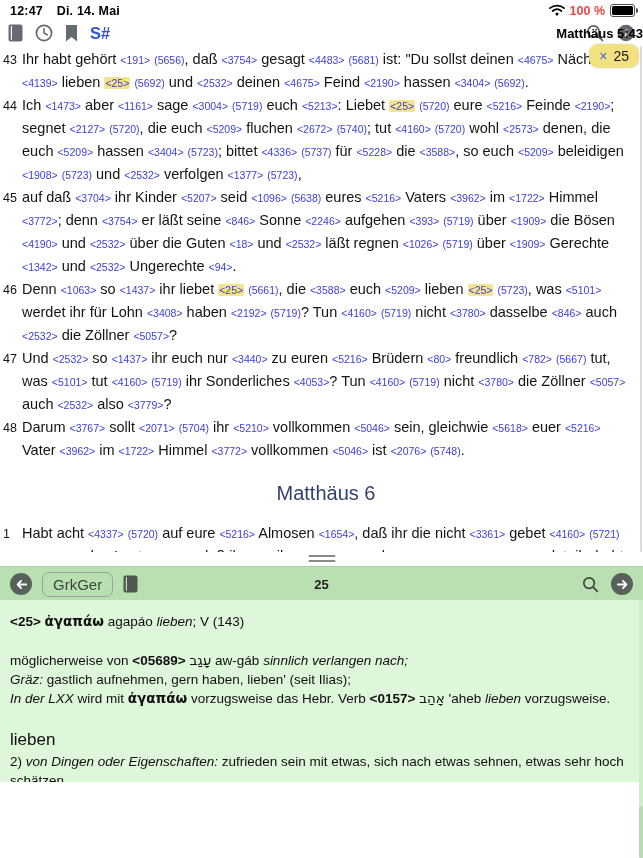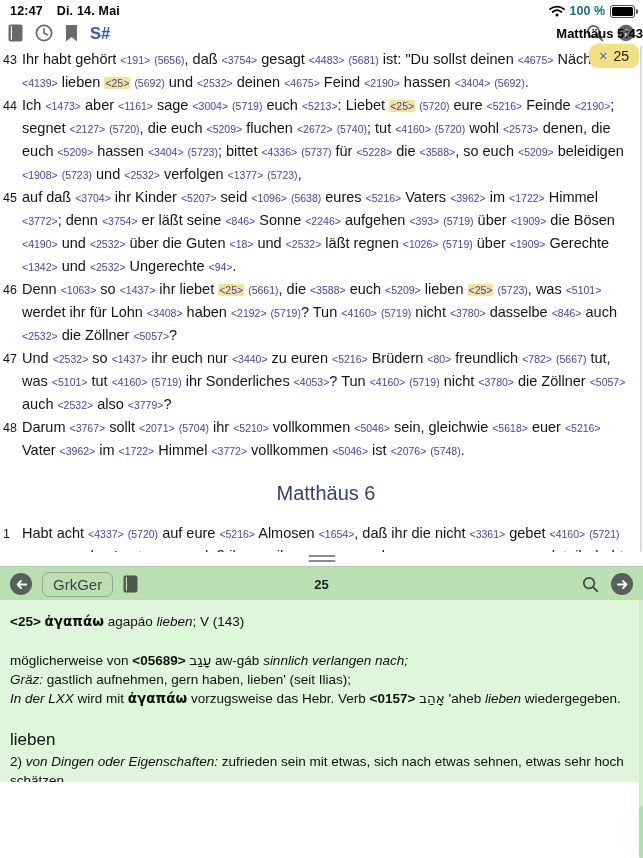--- a/index.html
+++ b/index.html
@@ -2,21 +2,21 @@
 <html><head>
 <meta charset="utf-8">
 <style>
   html,body{margin:0;padding:0;width:643px;height:858px;overflow:hidden;
     background:#fff;font-family:"Liberation Sans",sans-serif;-webkit-font-smoothing:antialiased;}
   
   #statusbar{position:absolute;top:0;left:0;right:0;height:20px;display:flex;
     justify-content:space-between;align-items:center;padding:2px 8px 0 10px;box-sizing:border-box;}
   .sb-left{font-size:12.5px;font-weight:700;color:#000;letter-spacing:.2px;}
   .sb-left .date{margin-left:10px;font-weight:700;}
-  .sb-right{display:flex;align-items:center;gap:5px;font-size:12.5px;font-weight:700;color:#0f766e;}
+  .sb-right{display:flex;gap:5px;font-size:12.5px;font-weight:700;color:#ef4444;}
   .batt{width:23px;height:11px;border:1px solid #4d4d4d;border-radius:3px;position:relative;}
   .batt .fill{position:absolute;inset:1px;background:#000;border-radius:1.5px;}
   .batt .nub{position:absolute;right:-4px;top:3px;width:2.5px;height:5px;background:#4d4d4d;border-radius:0 2px 2px 0;}
   
   #navbar{position:absolute;top:20px;left:0;right:0;height:26px;display:flex;align-items:center;
     padding:0 8px;box-sizing:border-box;}
   .nav-left{display:flex;align-items:center;gap:12px;}
   .nav-right{display:flex;align-items:center;gap:13px;margin-left:auto;}
   .sn-toggle{color:#2f55cf;font-weight:700;font-size:16.5px;}
   #navtitle{position:absolute;left:0;right:0;text-align:right;font-size:13px;font-weight:700;color:#000000;pointer-events:none;}
@@ -173,20 +173,20 @@
           <path d="M2 7 H11 M7.5 3.2 L11.2 7 L7.5 10.8" fill="none" stroke="#fff" stroke-width="2" stroke-linecap="round" stroke-linejoin="round"></path>
         </svg>
     </span>
   </span>
 </div>
 
 <div id="lexicon">
     <p class=""><span class="b">&lt;25&gt; </span><span class="b grk">ἀγαπάω</span><span class=""> agapáo </span><span class="i">lieben</span><span class="">; V (143)</span></p>
     <p class="gap1"><span class="">möglicherweise von </span><span class="b">&lt;05689&gt;</span><span class=""> </span><span class="heb">עָגַב</span><span class=""> aw-gáb </span><span class="i">sinnlich verlangen nach;</span></p>
     <p class=""><span class="i">Gräz:</span><span class=""> gastlich aufnehmen, gern haben, lieben' (seit Ilias);</span></p>
-    <p class=""><span class="i">In der LXX</span><span class=""> wird mit </span><span class="b grk">ἀγαπάω</span><span class=""> vorzugsweise das Hebr. Verb </span><span class="b">&lt;0157&gt;</span><span class=""> </span><span class="heb">אָהַב</span><span class=""> 'aheb </span><span class="i">lieben</span><span class=""> wiedergegeben.</span></p>
+    <p class=""><span class="i">In der LXX</span><span class=""> wird mit </span><span class="b grk">ἀγαπάω</span><span class=""> vorzugsweise das Hebr. Verb </span><span class="b">&lt;0157&gt;</span><span class=""> </span><span class="heb">אָהַב</span><span class=""> 'aheb </span><span class="i">lieben</span><span class=""> vorzugsweise.</span></p>
     <p class="h gap1"><span class="">lieben</span></p>
     <p class=""><span class="">2) </span><span class="i">von Dingen oder Eigenschaften:</span><span class=""> zufrieden sein mit etwas, sich nach etwas sehnen, etwas sehr hoch schätzen.</span></p>
     <p class="gap1"><span class="u">Synonyme</span><span class=""> </span><span class="b">4840</span></p>
   </div>
 <div id="lex-scroll">
     <div id="lex-thumb"></div>
   </div>
 
 </body></html>

